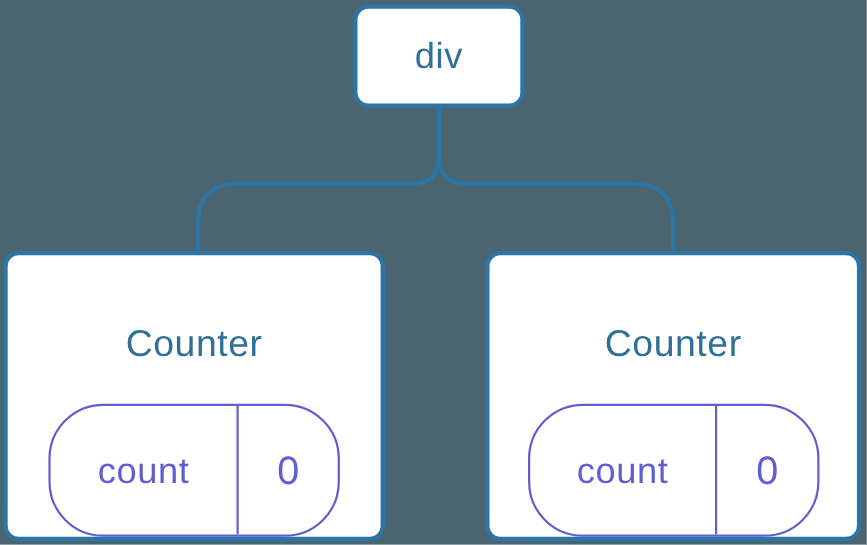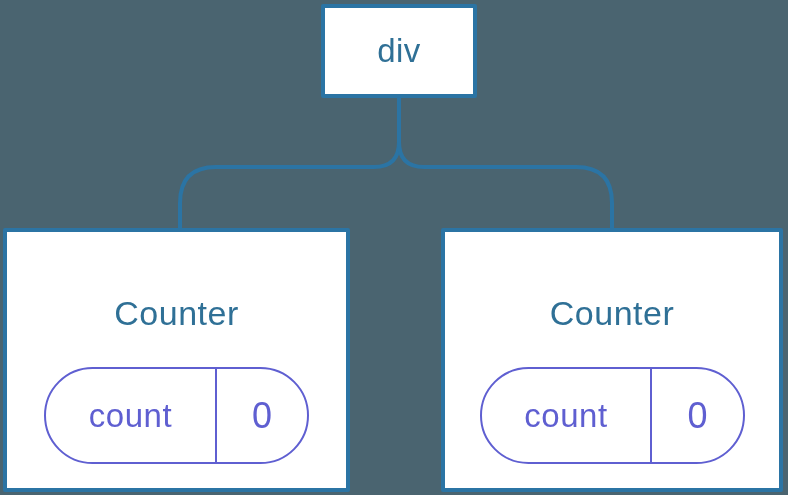--- a/index.html
+++ b/index.html
@@ -30,21 +30,21 @@
   .connectors path {
     fill: none;
     stroke: var(--connector);
     stroke-width: 4;
     stroke-linecap: butt;
   }
   .node {
     position: absolute;
     background: var(--node-fill);
     border: 4px solid var(--node-border);
-    border-radius: 2px;
+    border-radius: 14px;
   }
   .root-node {
     left: 321px; top: 4px;
     width: 156px; height: 94px;
     display: flex;
     align-items: center;
     justify-content: center;
   }
   .node-label {
     font-size: 33px;
@@ -63,21 +63,21 @@
   .counter-title {
     margin-top: 61px;
     font-size: 34px;
     font-weight: 500;
     line-height: 40px;
     letter-spacing: 0.5px;
     color: var(--label-blue);
   }
   .state-pill {
     margin-top: 34px;
-    width: 265px; height: 97px;
+    width: 265px; height: 121px;
     border: 2.5px solid var(--purple);
     border-radius: 50px;
     display: flex;
     align-items: stretch;
     overflow: hidden;
   }
   .state-key, .state-value {
     display: flex;
     align-items: center;
     justify-content: center;

